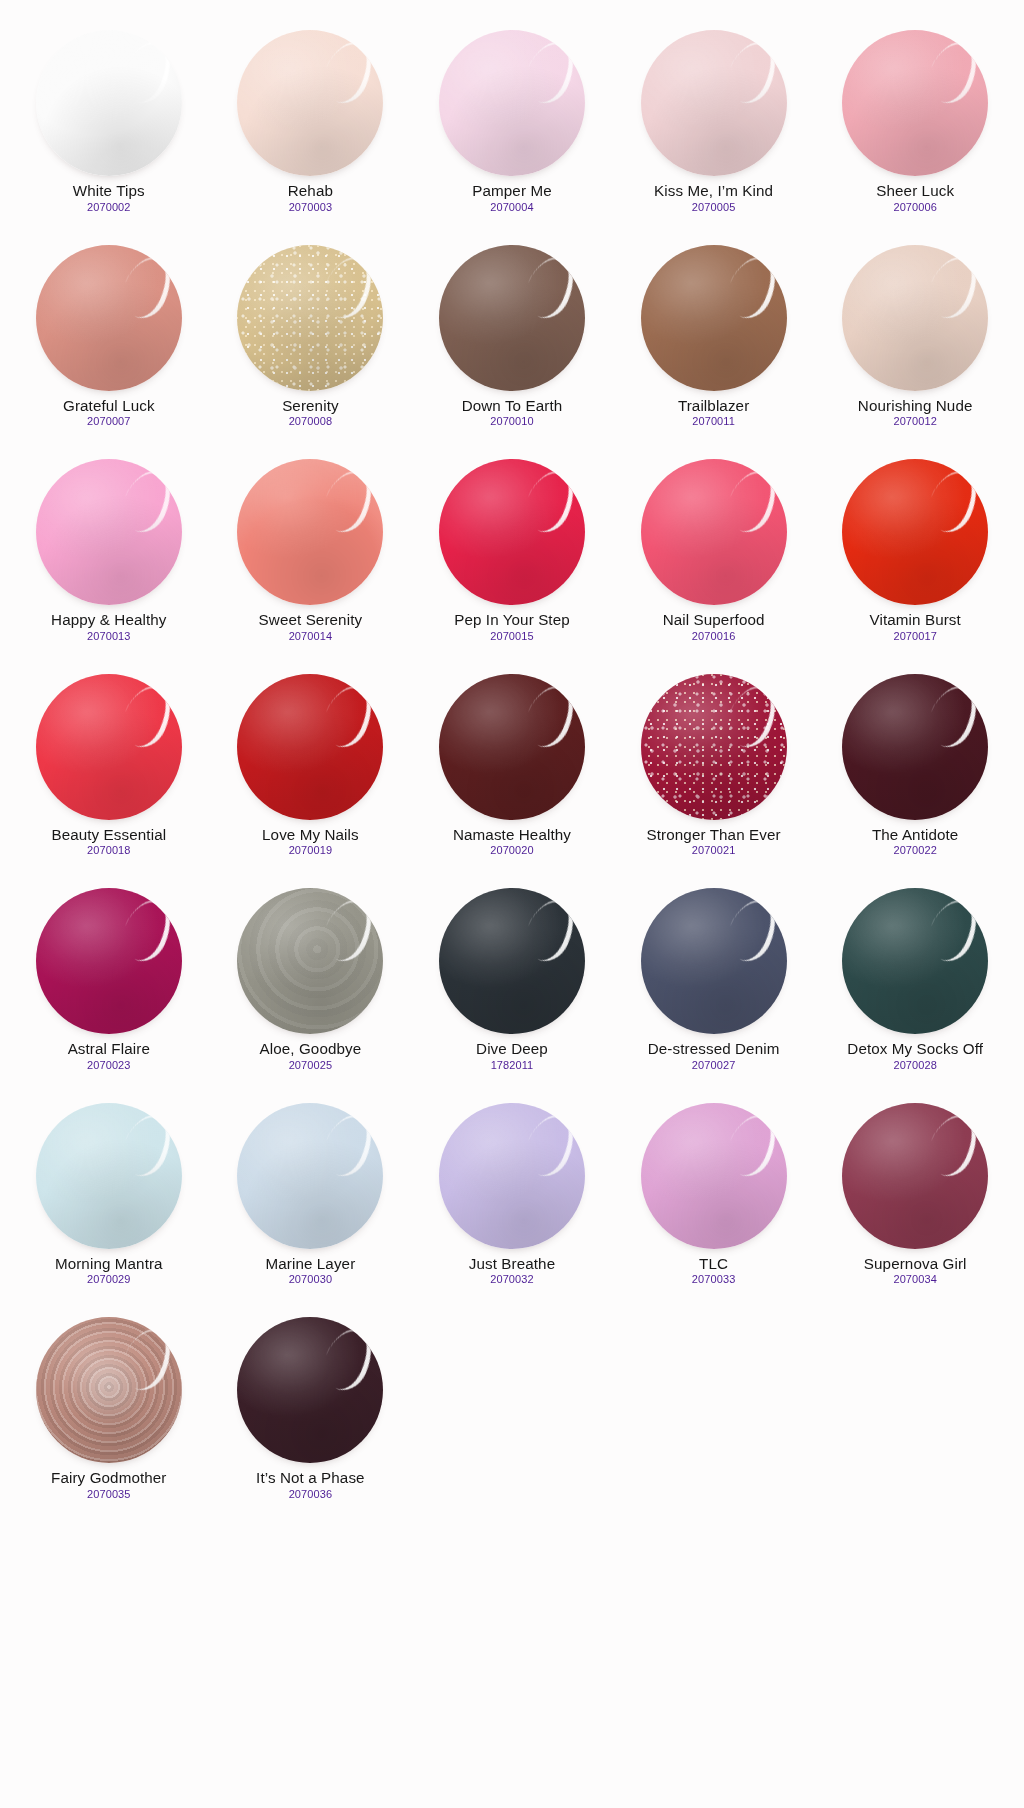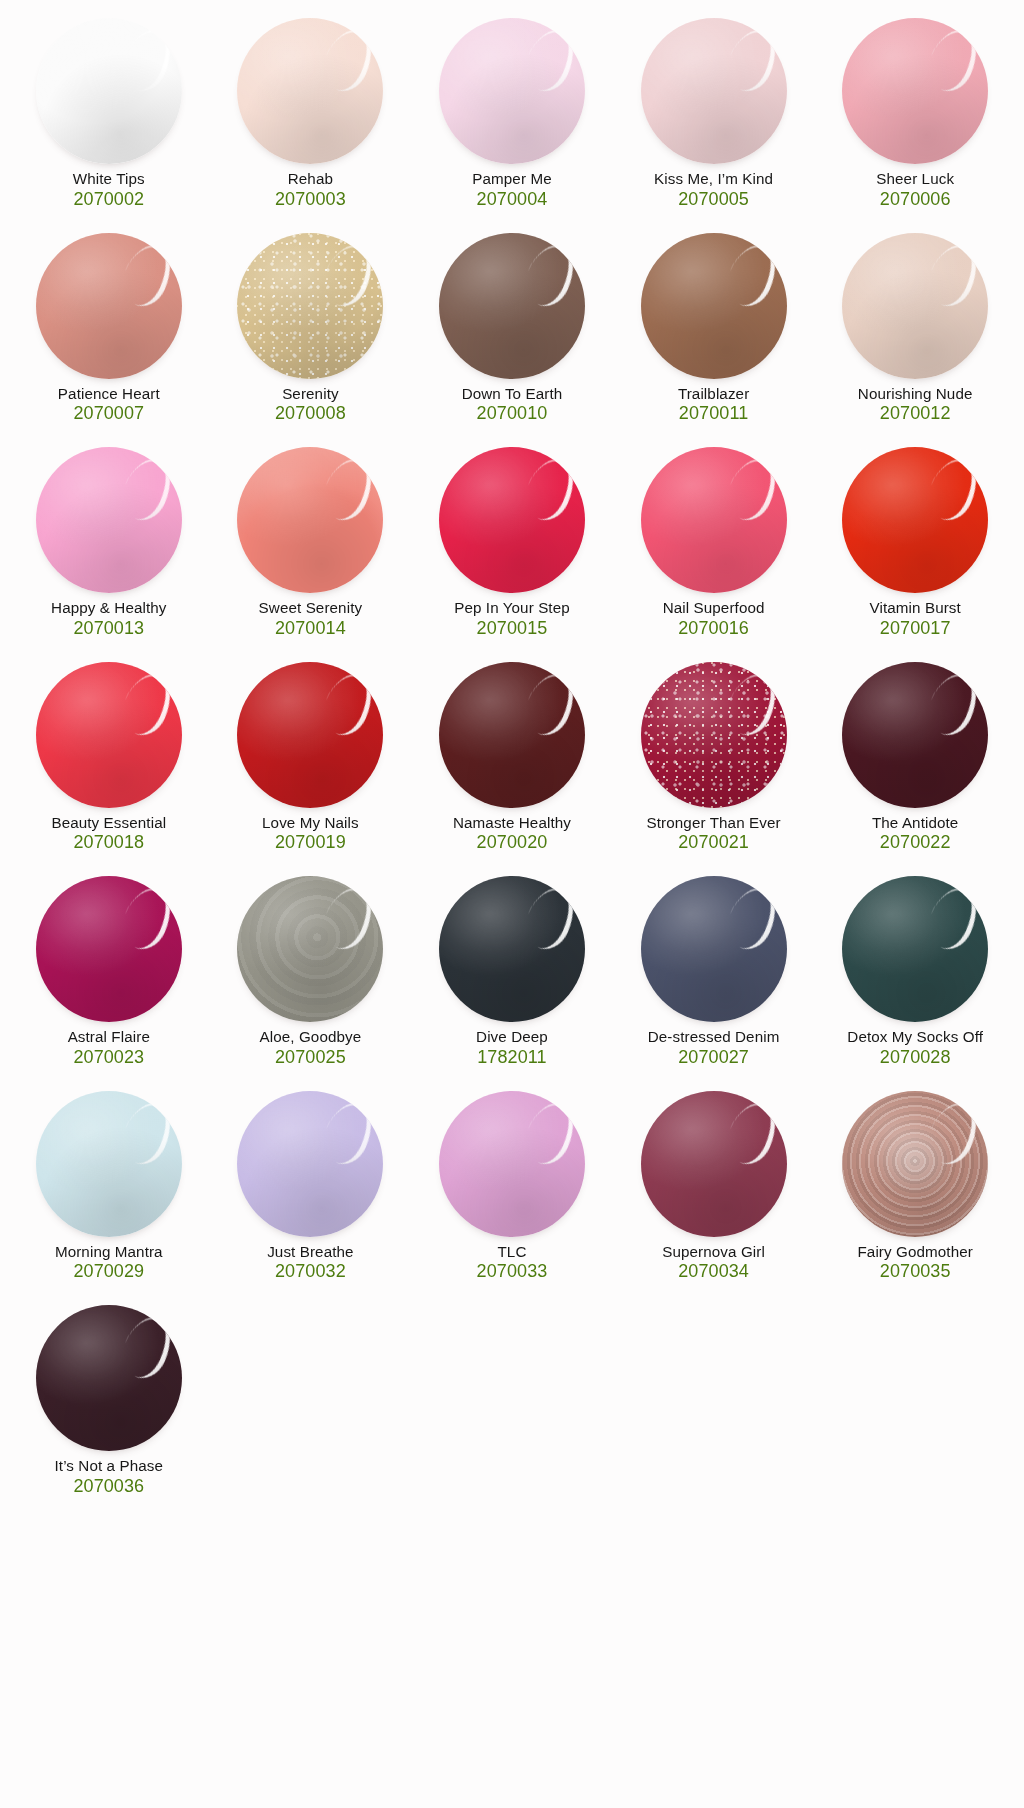--- a/index.html
+++ b/index.html
@@ -9,21 +9,21 @@
     background: #fdfcfc;
     font-family: "Liberation Sans", sans-serif;
   }
   body {
     position: relative;
     overflow: hidden;
   }
 
   #chart {
     width: 1024px;
-    padding: 10px 8px 10px 8px;
+    padding: 22px 8px 10px 8px;
     display: grid;
     grid-template-columns: repeat(5, 1fr);
     grid-auto-rows: 214.5px;
     row-gap: 0px;
     column-gap: 0px;
   }
 
   .swatch-cell {
     display: flex;
     flex-direction: column;
@@ -121,22 +121,22 @@
     width: 176px;
   }
   .name {
     display: block;
     font-size: 15.2px;
     color: #171717;
     letter-spacing: .1px;
   }
   .code {
     display: block;
-    font-size: 18px;
-    color: #4d7c0f;
+    font-size: 11px;
+    color: #4c1d95;
     letter-spacing: .1px;
   }
 </style>
 </head>
 <body>
 
 <div id="chart">
     <div class="swatch-cell">
       <div class="disc-wrap">
         <div class="disc cream light" title="White Tips" style="background: radial-gradient(110% 100% at 40% 26%, rgb(251, 251, 251) 0%, rgb(251, 251, 251) 46%, rgb(226, 226, 226) 100%);">
@@ -192,21 +192,21 @@
         <span class="code">2070006</span>
       </div>
     </div>
     <div class="swatch-cell">
       <div class="disc-wrap">
         <div class="disc cream mid" title="Grateful Heart" style="background: radial-gradient(110% 100% at 40% 26%, rgb(221, 153, 141) 0%, rgb(218, 145, 132) 46%, rgb(196, 131, 119) 100%);">
           <div class="gloss"></div>
         </div>
       </div>
       <div class="label">
-        <span class="name">Patience Heart</span>
+        <span class="name">Grateful Luck</span>
         <span class="code">2070007</span>
       </div>
     </div>
     <div class="swatch-cell">
       <div class="disc-wrap">
         <div class="disc glitter mid" title="Moonchild" style="background: radial-gradient(100% 92% at 42% 30%, rgb(219, 198, 153) 0%, rgb(215, 192, 142) 55%, rgb(176, 157, 116) 100%);">
           <div class="sparkle" style="background-image: radial-gradient(circle at 3px 4px, rgba(255, 255, 255, 0.85) 0.9px, rgba(255, 255, 255, 0) 1.6px), radial-gradient(circle at 11px 9px, rgb(241, 233, 215) 1.1px, rgba(255, 255, 255, 0) 2px), radial-gradient(circle at 5px 7px, rgba(255, 240, 210, 0.7) 0.8px, rgba(255, 255, 255, 0) 1.4px), radial-gradient(circle at 17px 14px, rgba(255, 255, 255, 0.6) 1.2px, rgba(255, 255, 255, 0) 2.2px);"></div>
           <div class="gloss"></div>
         </div>
       </div>
@@ -421,20 +421,31 @@
           <div class="gloss"></div>
         </div>
       </div>
       <div class="label">
         <span class="name">Morning Mantra</span>
         <span class="code">2070029</span>
       </div>
     </div>
     <div class="swatch-cell">
       <div class="disc-wrap">
+        <div class="disc cream light" title="Marine Layer" style="background: radial-gradient(110% 100% at 40% 26%, rgb(208, 222, 234) 0%, rgb(204, 219, 232) 46%, rgb(184, 197, 209) 100%);">
+          <div class="gloss"></div>
+        </div>
+      </div>
+      <div class="label">
+        <span class="name">Marine Layer</span>
+        <span class="code">2070030</span>
+      </div>
+    </div>
+    <div class="swatch-cell">
+      <div class="disc-wrap">
         <div class="disc cream light" title="Just Breathe" style="background: radial-gradient(110% 100% at 40% 26%, rgb(204, 193, 232) 0%, rgb(200, 188, 230) 46%, rgb(180, 169, 207) 100%);">
           <div class="gloss"></div>
         </div>
       </div>
       <div class="label">
         <span class="name">Just Breathe</span>
         <span class="code">2070032</span>
       </div>
     </div>
     <div class="swatch-cell">

